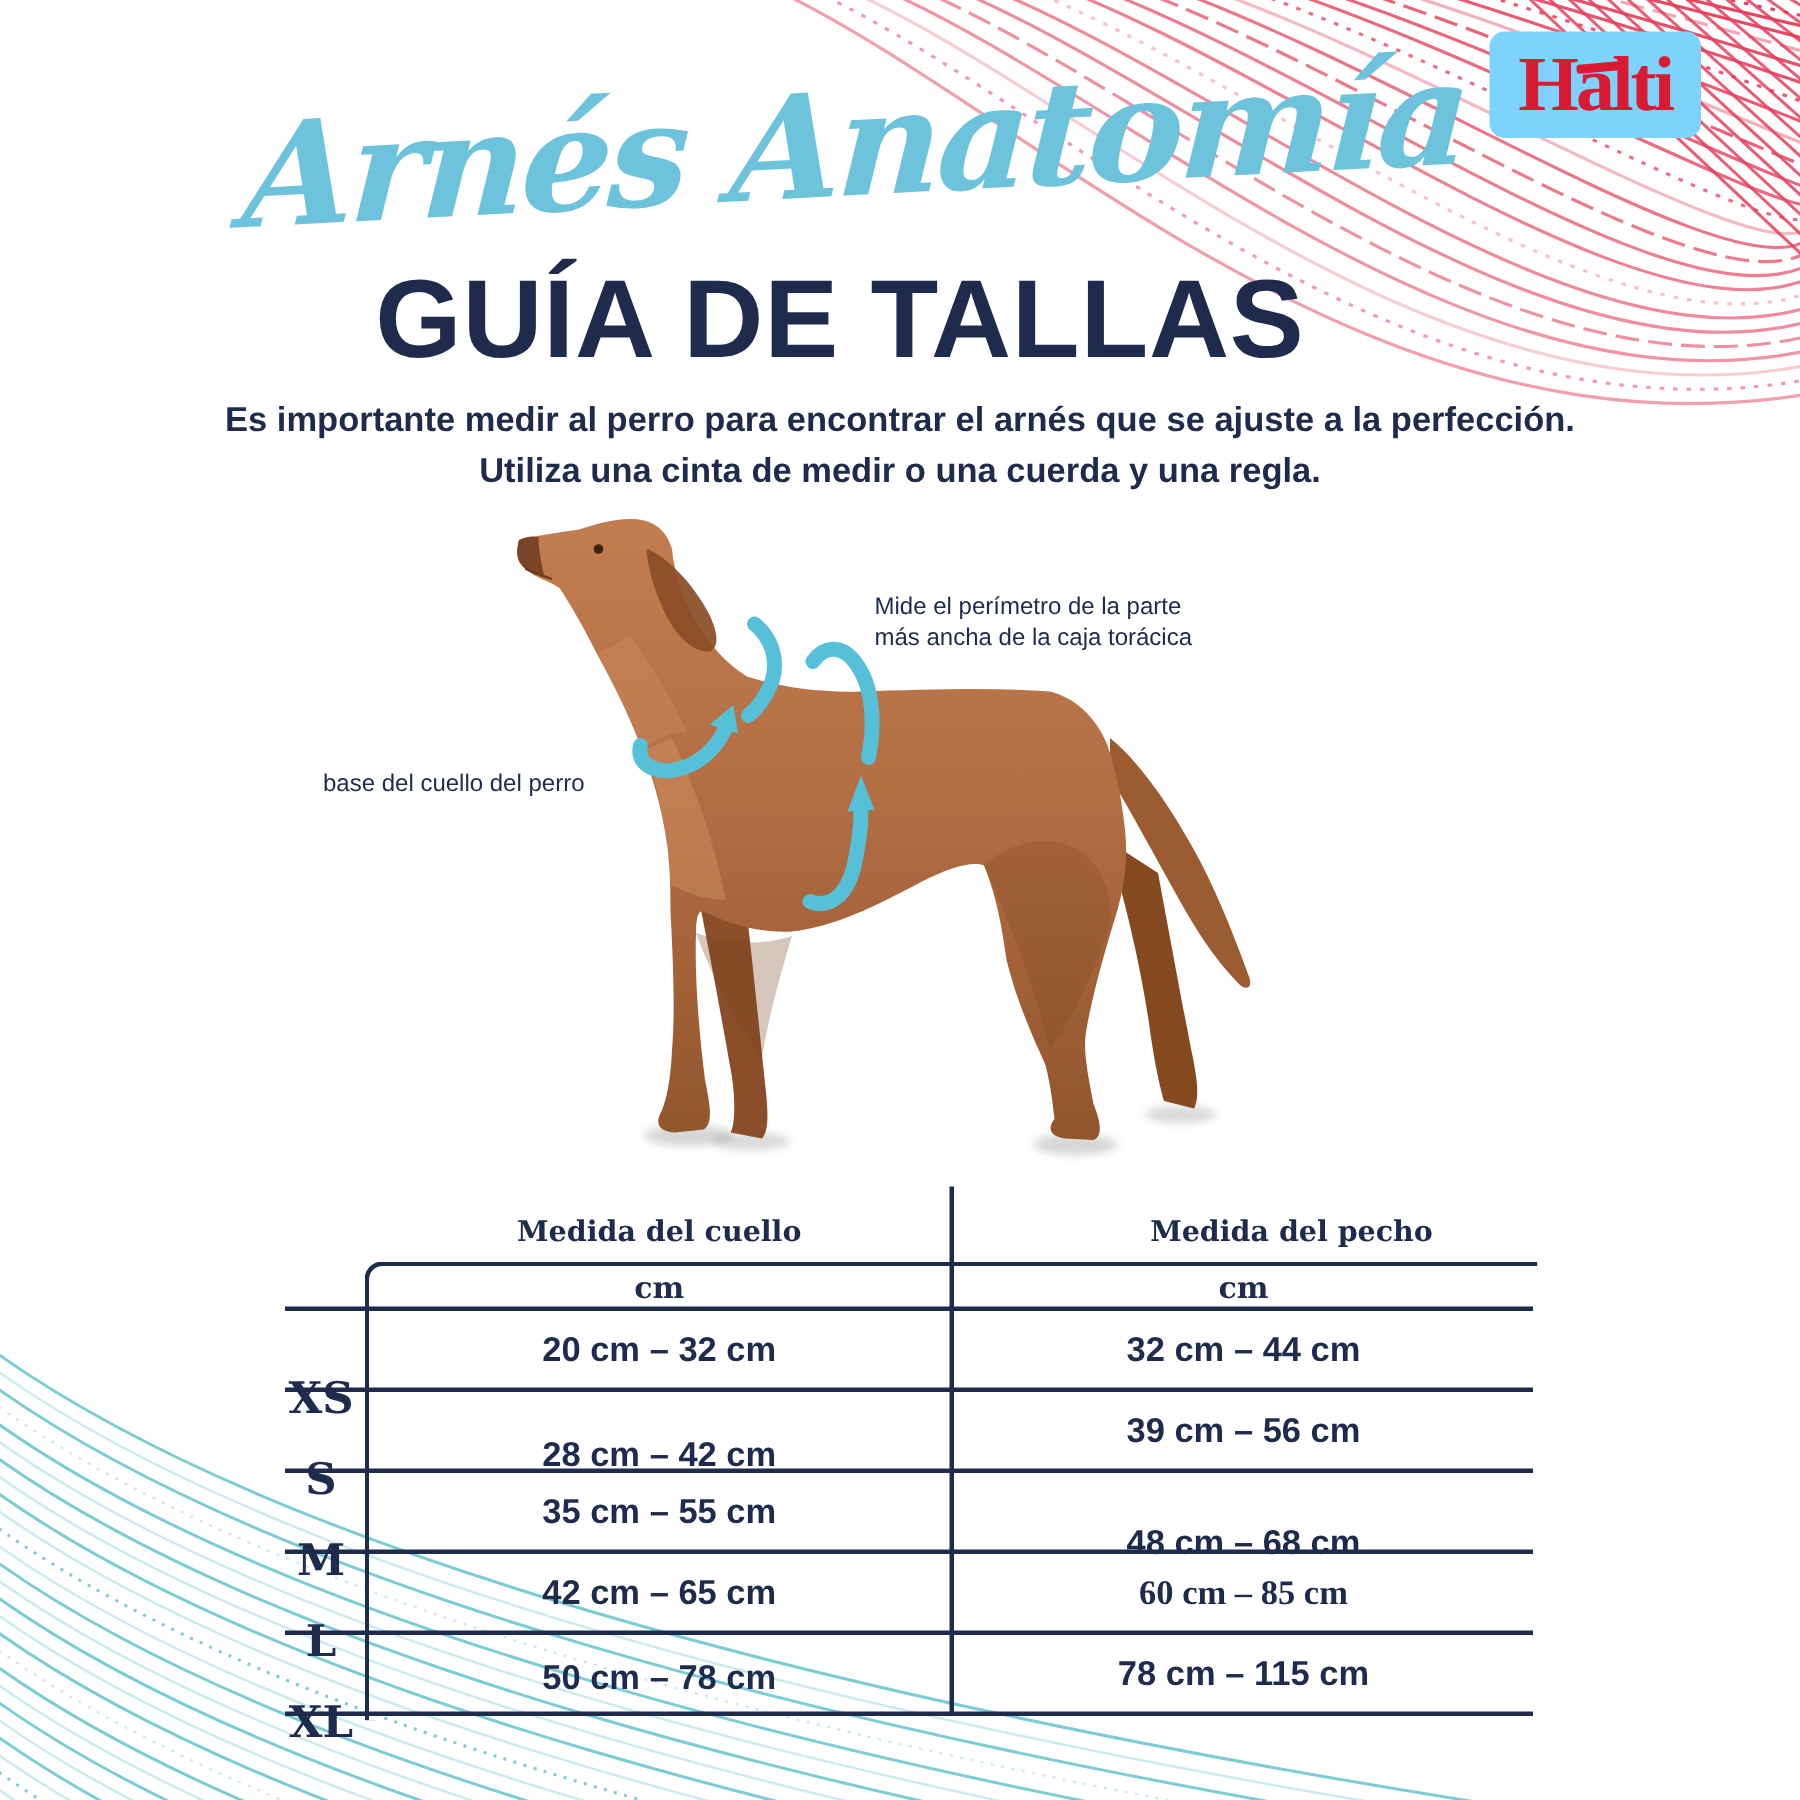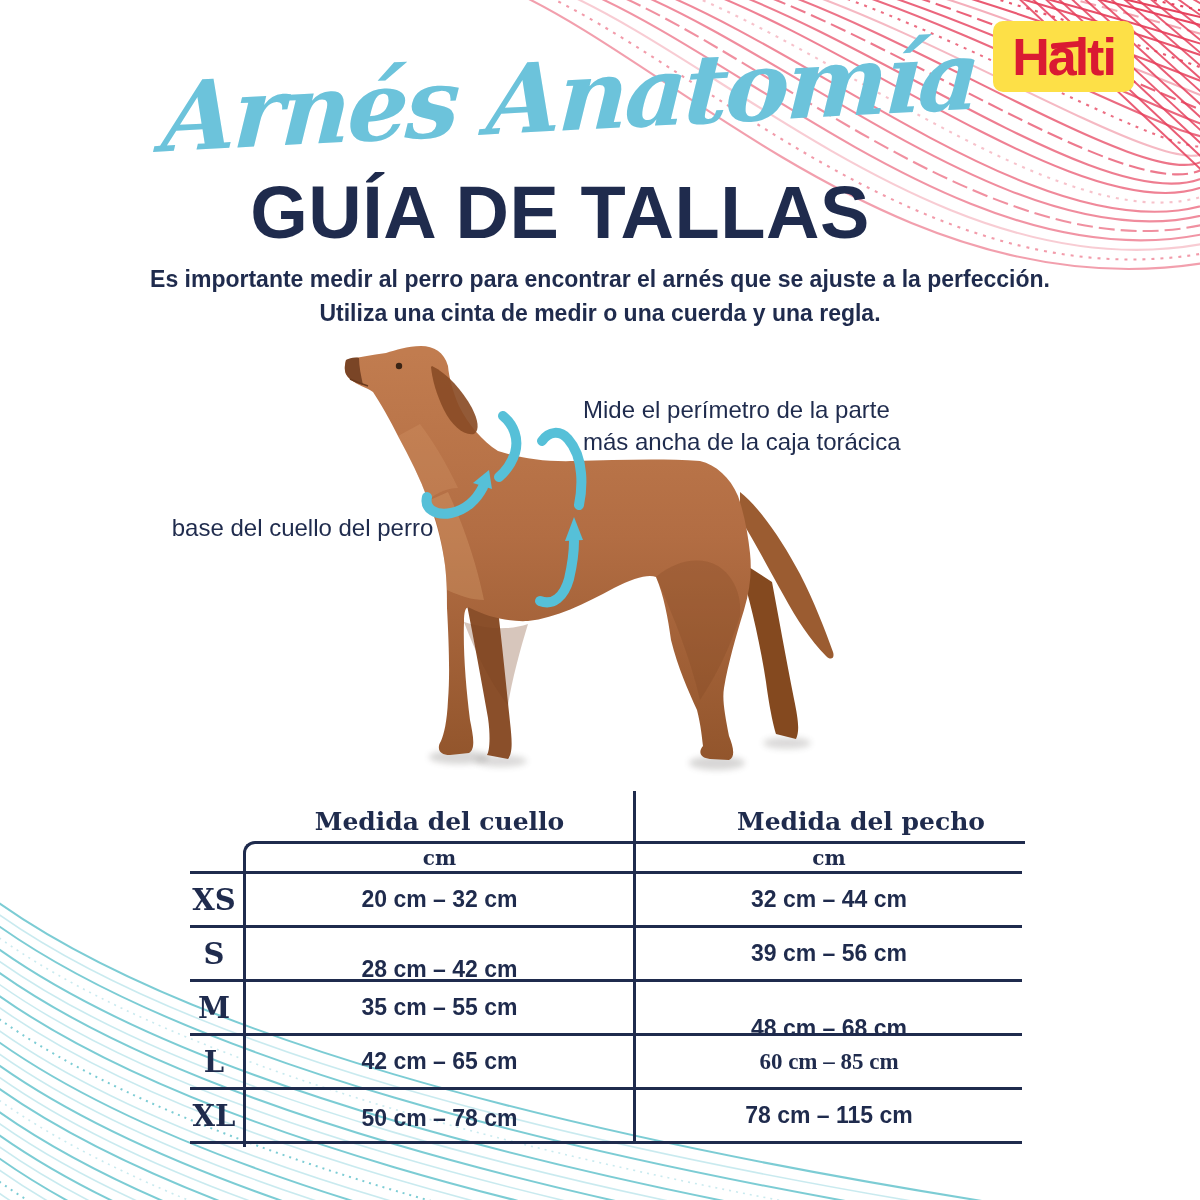--- a/index.html
+++ b/index.html
@@ -12,34 +12,34 @@
   .abs{position:absolute;}
   svg.decor{position:absolute;left:0;z-index:1;}
   .layer{z-index:2;}
   .script-title{left:0;top:40px;width:1140px;text-align:center;
     font-family:"DejaVu Serif",serif;font-style:italic;font-weight:700;font-size:96px;
     color:var(--blue);letter-spacing:-3px;transform:rotate(-3deg) skewX(-6deg);}
   .main-title{left:0;top:170px;width:1120px;text-align:center;
     font-weight:700;font-size:74px;letter-spacing:0.5px;color:var(--navy);}
   .intro{left:0;top:262px;width:1200px;text-align:center;font-weight:700;
     font-size:23px;line-height:1.48;color:var(--navy);}
-  .note{font-size:24px;line-height:1.33;color:var(--navy);}
+  .note{font-size:16px;line-height:1.33;color:var(--navy);}
   .note-chest{left:583px;top:394px;width:330px;text-align:left;}
   .note-neck{left:150px;top:512px;width:305px;text-align:center;}
-  .halti-box{left:993px;top:21px;width:141px;height:71px;background:#fde047;border-radius:10px;
-    display:flex;align-items:center;justify-content:center;}
+  .halti-box{left:993px;top:21px;width:141px;height:71px;background:#7dd3fc;border-radius:10px;
+    display:flex;align-items:center;justify-content:center;font-family:Liberation Serif, serif;}
   .halti-text{position:relative;font-weight:700;font-size:52px;letter-spacing:-2px;color:var(--red);}
   .halti-bar{position:absolute;left:58px;top:21px;width:30px;height:6px;background:var(--red);
     transform:rotate(-5deg);border-radius:2px;}
   .nvline,.nhline{position:absolute;background:var(--navy);z-index:2;}
   .tcell{position:absolute;z-index:2;display:flex;align-items:center;justify-content:center;}
   .slab{font-family:"DejaVu Serif",serif;font-weight:700;color:var(--navy);}
-  .col-head{font-size:25px;}
+  .col-head{font-size:19px;}
   .unit{font-size:20px;}
-  .size-label{font-size:29px;}
+  .size-label{font-size:29px;margin-top:32px;}
   .val{font-weight:700;font-size:23px;color:var(--navy);}
   .corner-l{position:absolute;left:243px;top:841px;width:779px;height:303px;z-index:2;
     border-left:3px solid var(--navy);border-top:3px solid var(--navy);border-top-left-radius:12px;}
 </style>
 </head>
 <body>
 
 <div class="canvas">
 
   <svg class="decor" style="top:0" width="1200" height="330" viewBox="0 0 1200 330">

